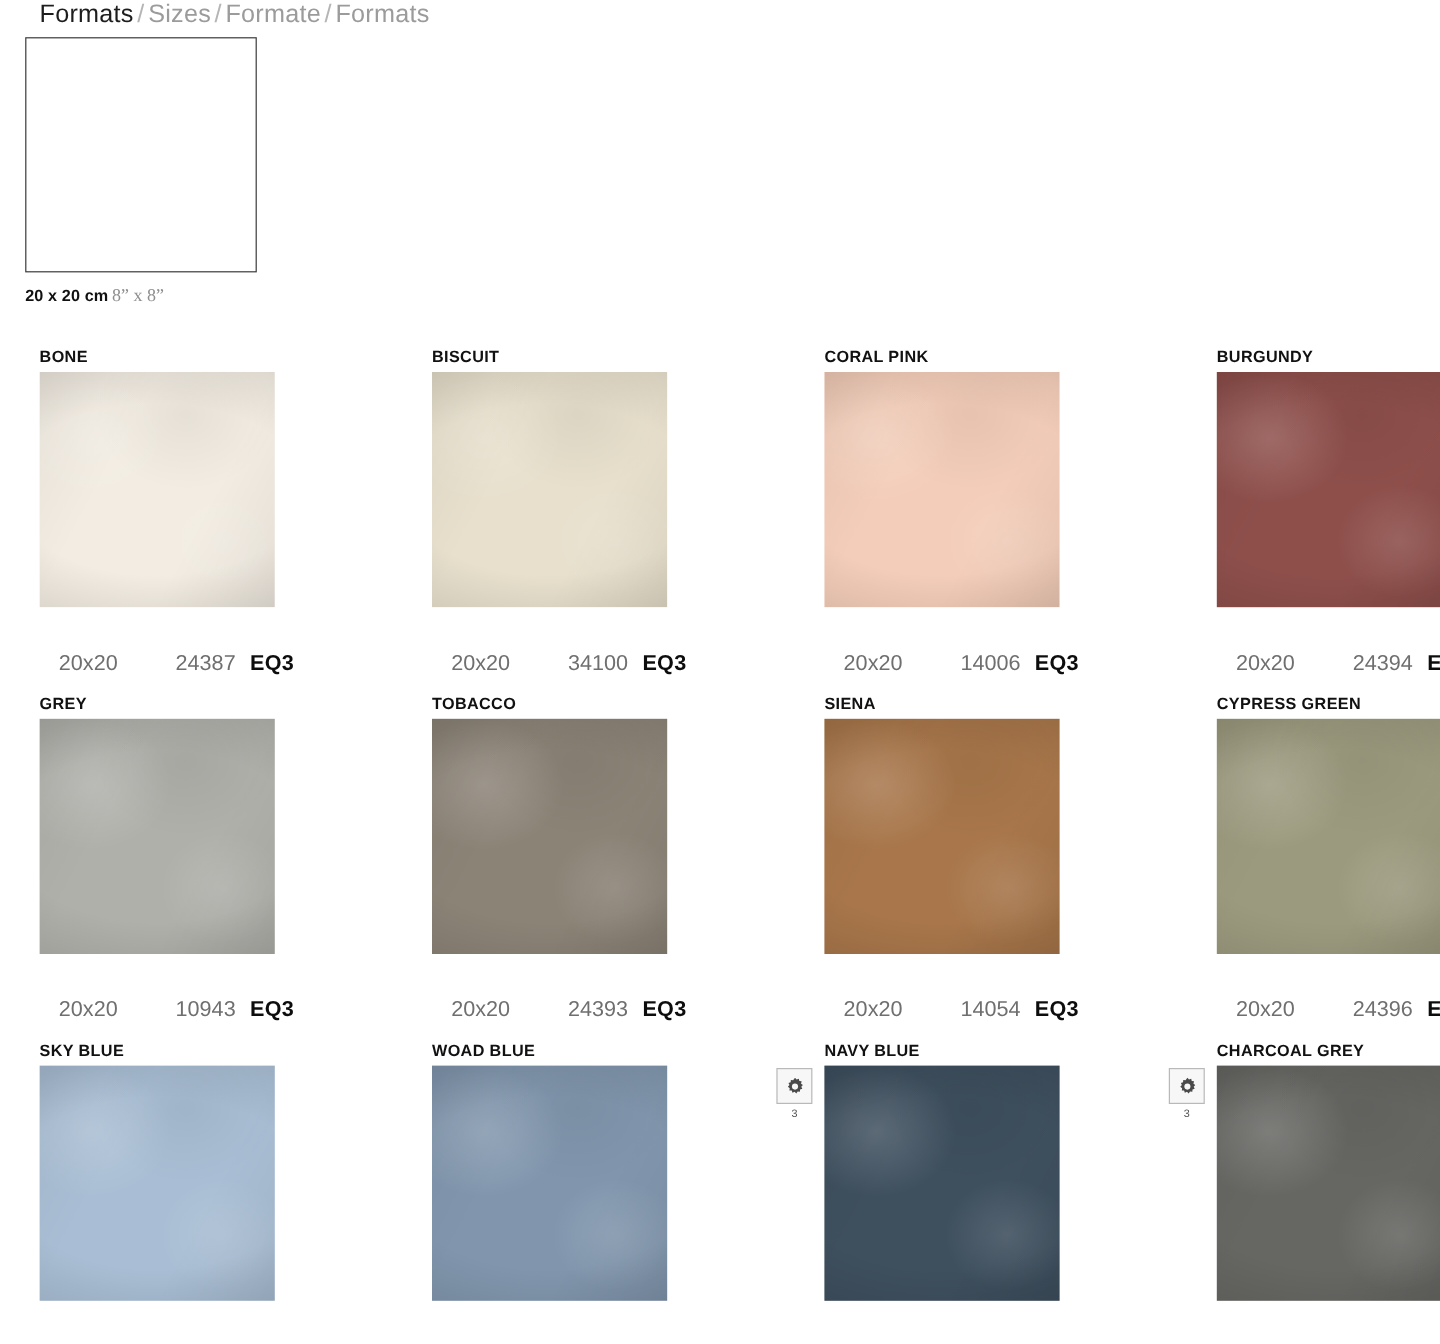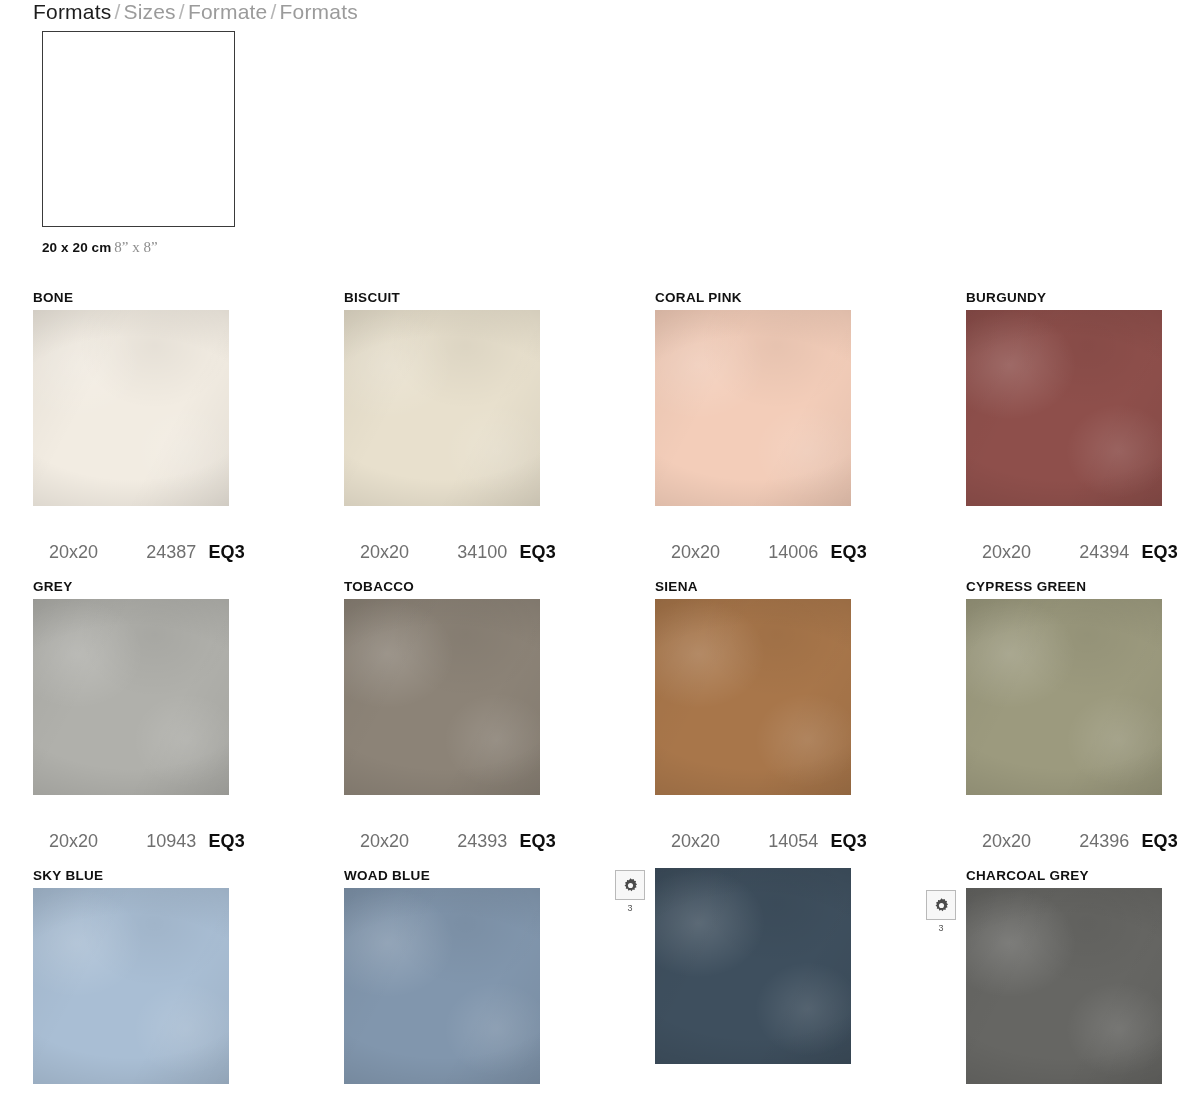--- a/index.html
+++ b/index.html
@@ -35,21 +35,21 @@
   }
   .page-header .sep {
     color: #b5b5b5;
     font-weight: 400;
     padding: 0 3px;
   }
 
   
   .format-block {
     position: absolute;
-    left: 42px;
+    left: 21px;
     top: 31px;
   }
   .format-shape {
     width: 193px;
     height: 196px;
     border: 1.4px solid #3a3a3a;
     background: #ffffff;
     box-sizing: border-box;
   }
   .format-caption {
@@ -71,21 +71,21 @@
 
   
   .swatch-grid {
     position: absolute;
     left: 33px;
     top: 288px;
     width: 1136px;
   }
   .swatch-row {
     display: flex;
-    gap: 0px;
+    gap: 16px;
     margin-bottom: 0px;
     height: 289px;
   }
   .swatch-cell {
     width: 311px;
     position: relative;
     flex: 0 0 311px;
   }
   .swatch-name {
     font-size: 13.5px;
@@ -293,20 +293,21 @@
           <div class="swatch-tile" style="background: rgb(169, 190, 212);"></div>
         </div>
       </div>
       <div class="swatch-cell">
         <div class="swatch-name">WOAD BLUE</div>
         <div class="swatch-tile-wrap">
           <div class="swatch-tile" style="background: rgb(129, 150, 173);"></div>
         </div>
       </div>
       <div class="swatch-cell">
+        <div class="swatch-name">NAVY BLUE</div>
         <div class="swatch-tile-wrap">
           <div class="swatch-tile" style="background: rgb(62, 79, 94);"></div>
           <div class="gear-badge">
             <div class="gear-box">
               <svg width="17" height="17" viewBox="0 0 24 24" aria-hidden="true">
                 <path fill="#4a4a4a" d="M12 1.6l1.9 2.0 2.6-0.9 0.6 2.7 2.7 0.4-0.7 2.7 2.2 1.6-1.9 2.0 1.2 2.5-2.6 0.9-0.2 2.7-2.7-0.4-1.6 2.2-2.0-1.9-2.5 1.2-0.9-2.6-2.7-0.2 0.4-2.7-2.2-1.6 1.9-2.0-1.2-2.5 2.6-0.9 0.2-2.7 2.7 0.4z"></path>
                 <circle cx="12" cy="12" r="3.6" fill="#f7f7f7"></circle>
               </svg>
             </div>
             <div class="gear-label">3</div>

